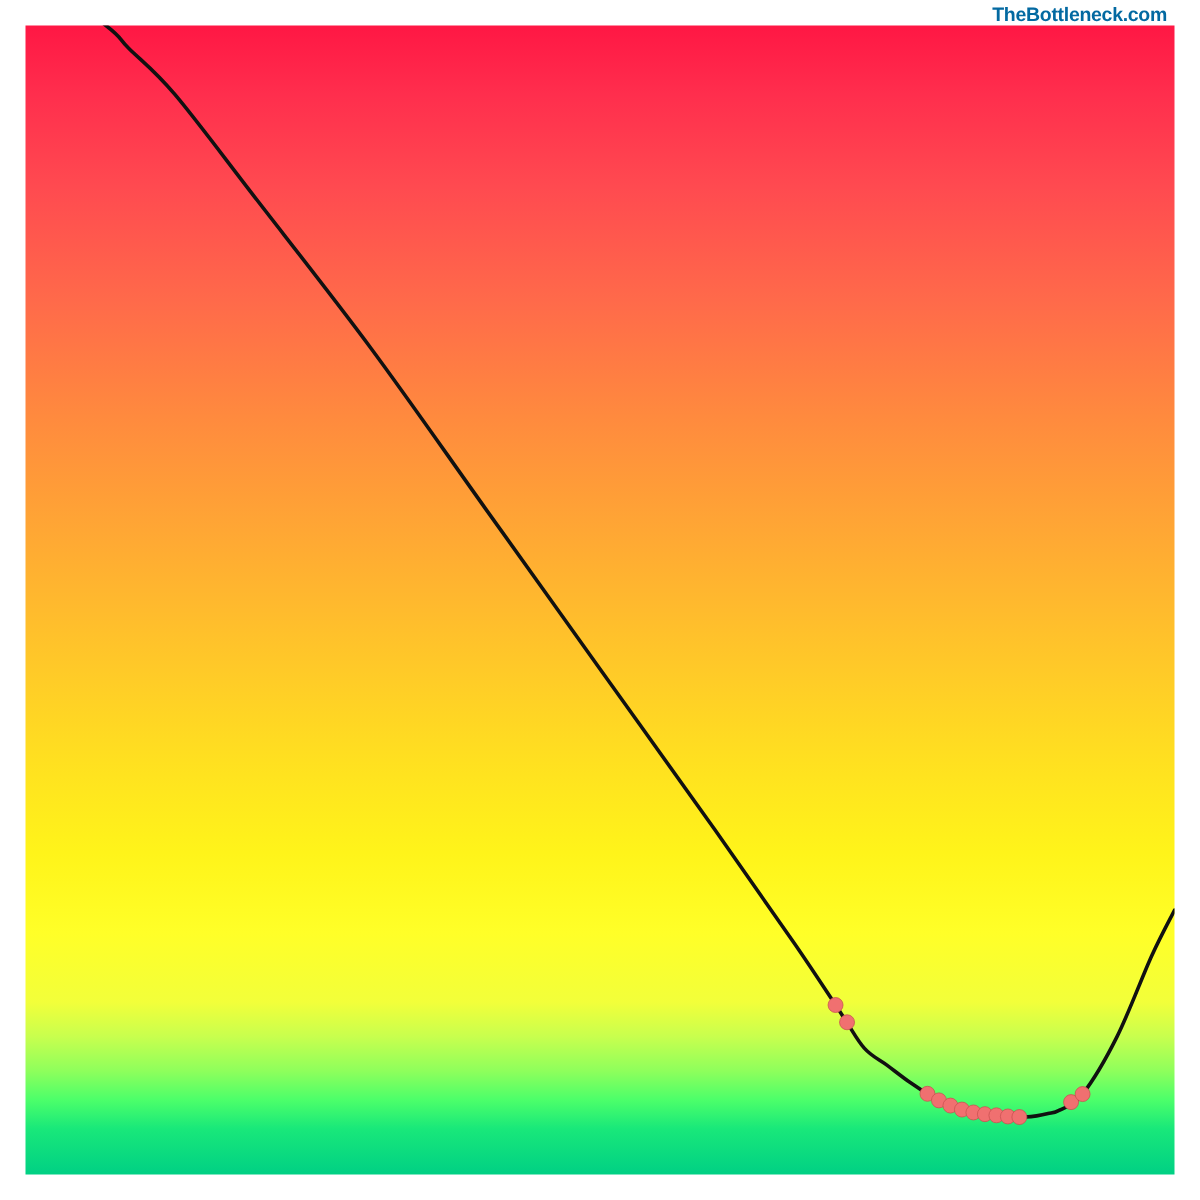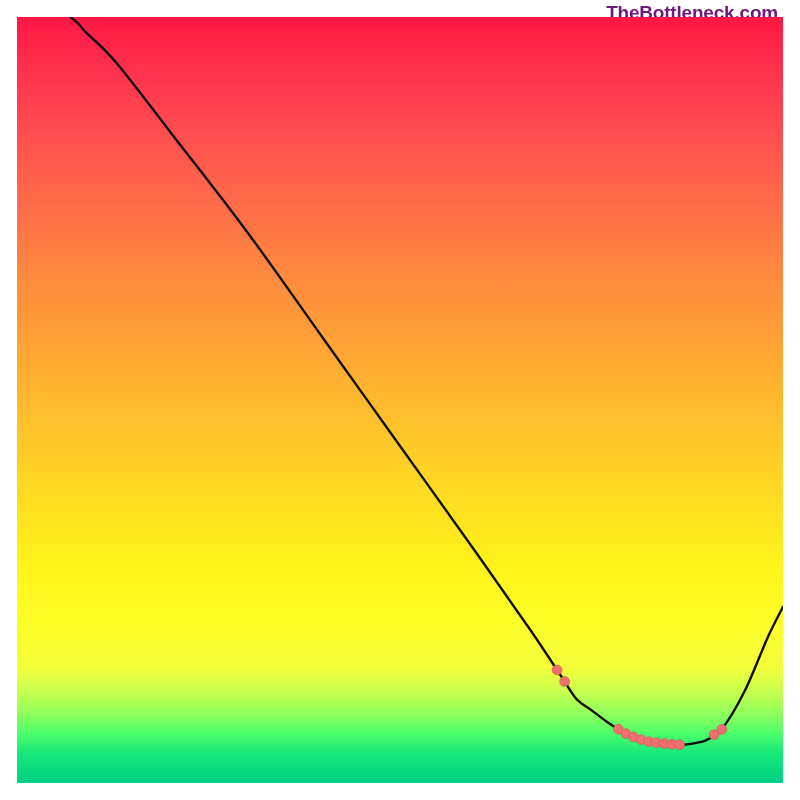--- a/index.html
+++ b/index.html
@@ -63,23 +63,23 @@
   }
   .valley-dot {
     fill: #f07070;
     stroke: #c85050;
     stroke-width: 0.5;
   }
   .watermark {
     position: absolute;
     right: 22px;
     top: 2px;
-    font-size: 19px;
+    font-size: 13px;
     font-weight: 600;
-    color: #701a75;
+    color: #0369a1;
     letter-spacing: -0.2px;
     user-select: none;
   }
 </style>
 </head>
 <body>
 
 <div class="stage">
   <span class="watermark">TheBottleneck.com</span>
 

